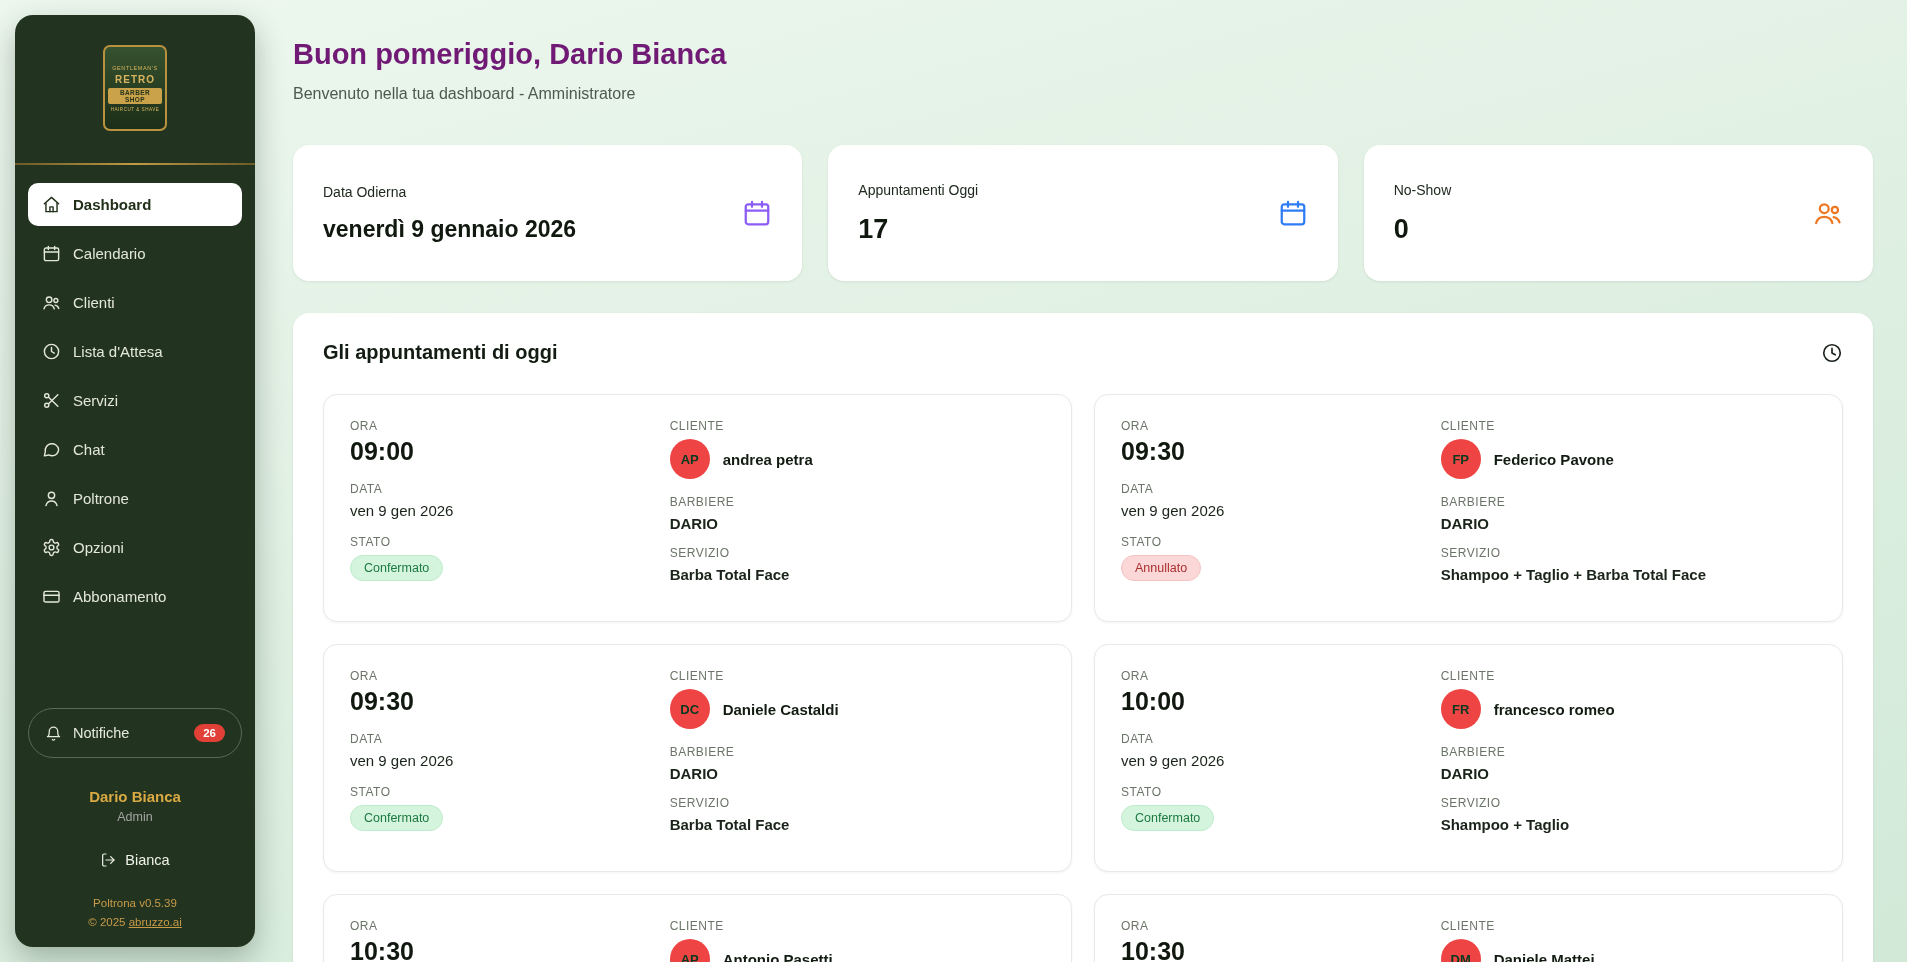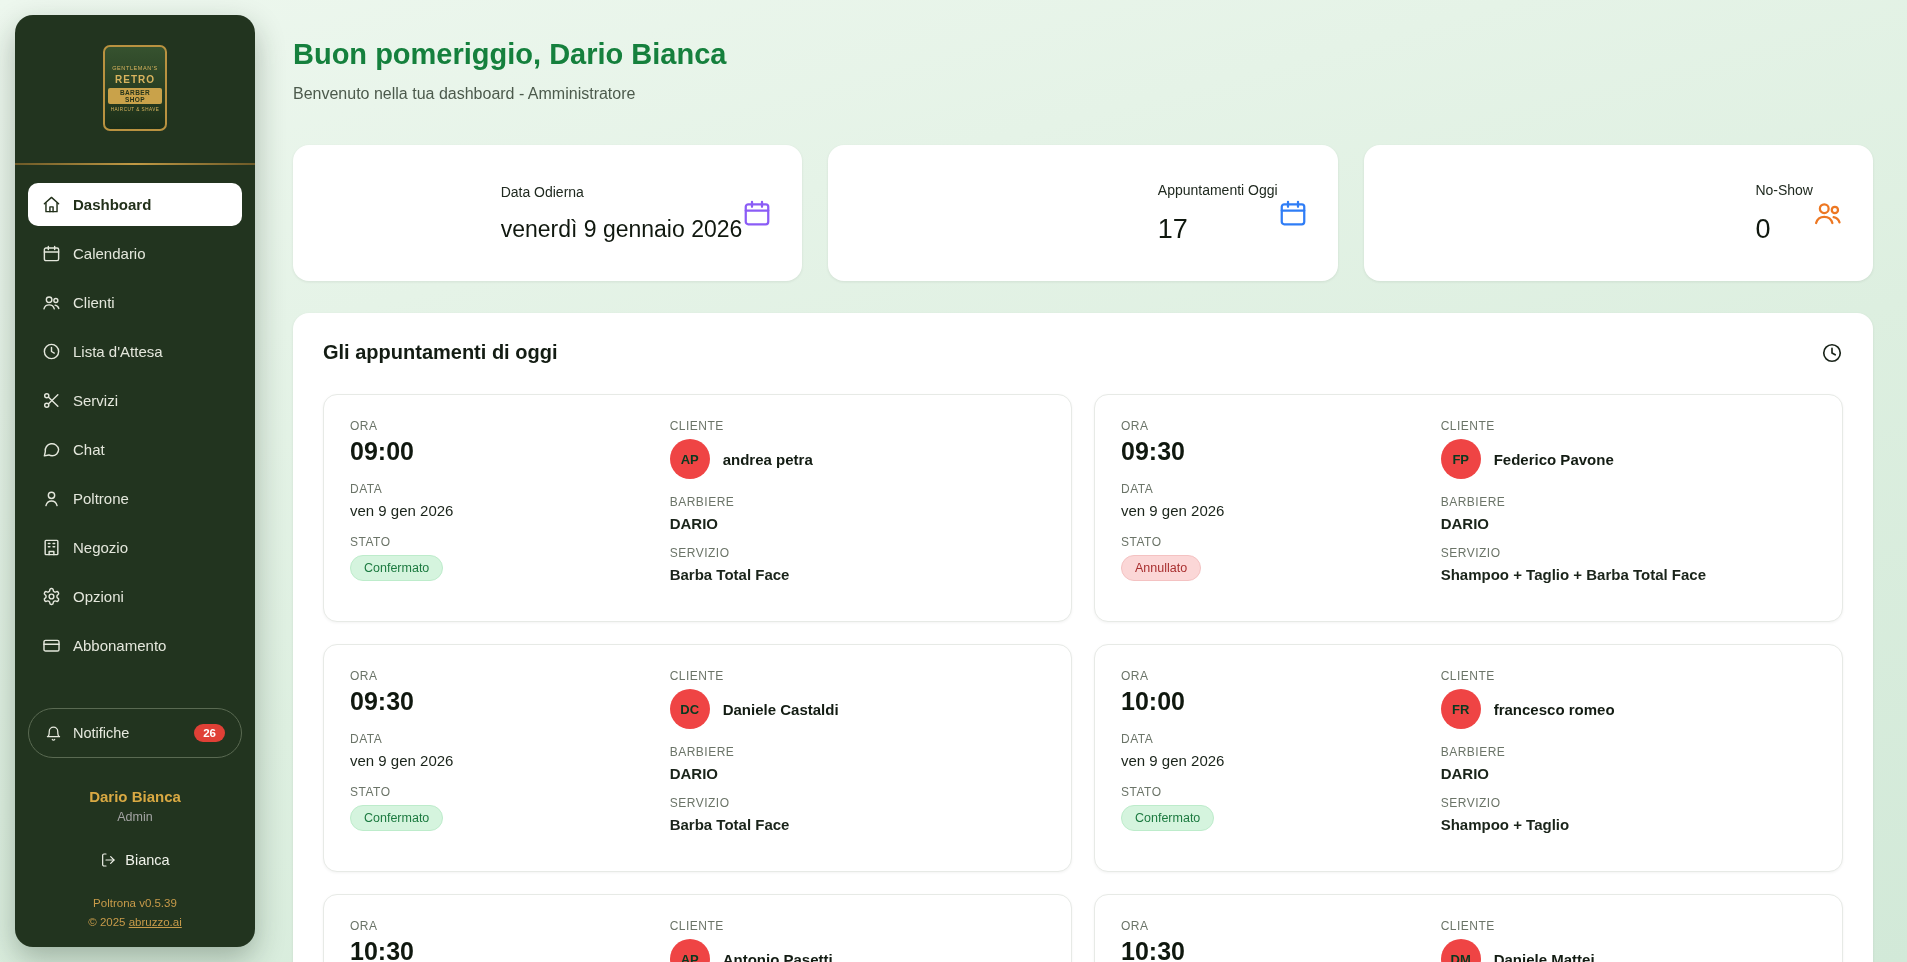--- a/index.html
+++ b/index.html
@@ -50,32 +50,32 @@
   .user-block { text-align: center; margin-top: 30px; }
   .user-name { color: #d9a943; font-weight: bold; font-size: 15px; }
   .user-role { color: #a3a3a3; font-size: 12.5px; margin-top: 5px; }
   .logout { display: flex; align-items: center; justify-content: center; gap: 9px; margin-top: 28px; font-size: 14.5px; color: #f0f2ea; cursor: pointer; }
   .logout .nav-icon { width: 16px; height: 16px; }
   .side-footer { text-align: center; margin-top: 26px; font-size: 11.5px; color: #c89b4a; line-height: 1.6; }
   .side-footer a { color: #c89b4a; text-decoration: underline; cursor: pointer; }
 
   
   .main { margin-left: 255px; padding: 38px 34px 0 38px; }
-  .greeting { font-size: 29px; font-weight: bold; color: #15803d; }
+  .greeting { font-size: 29px; font-weight: bold; color: #701a75; }
   .subtitle { font-size: 16px; color: #4c5a4c; margin-top: 14px; }
 
   .stats { display: flex; gap: 26px; margin-top: 42px; }
   .stat-card {
     flex: 1; background: #fff; border-radius: 16px; padding: 30px 30px;
-    min-height: 136px; display: flex; align-items: center; justify-content: flex-end;
+    min-height: 136px; display: flex; align-items: center; justify-content: space-between;
     box-shadow: 0 1px 3px rgba(16,24,16,.08);
   }
   .stat-left { display: flex; flex-direction: column; justify-content: center; gap: 16px; align-self: stretch; }
   .stat-label { font-size: 14px; color: #202a20; }
-  .stat-value { font-size: 27px; font-weight: normal; color: #10180f; }
+  .stat-value { font-size: 27px; font-weight: bold; color: #10180f; }
   .stat-value.small { font-size: 23px; }
   .stat-icon { width: 30px; height: 30px; flex: none; }
 
   .panel {
     background: #fff; border-radius: 16px; margin-top: 32px; padding: 28px 30px 30px;
     box-shadow: 0 1px 3px rgba(16,24,16,.08); min-height: 700px;
   }
   .panel-head { display: flex; align-items: center; justify-content: space-between; }
   .panel-title { font-size: 20px; font-weight: bold; color: #131c13; }
   .panel-clock { width: 22px; height: 22px; color: #1a241a; }
@@ -177,30 +177,20 @@
           <svg viewBox="0 0 24 24">
             <circle cx="12" cy="8" r="4"></circle>
             <path d="M5 21c.9-3.6 3.6-5.8 7-5.8s6.1 2.2 7 5.8"></path>
           </svg>
         </span>
         <span>Poltrone</span>
       </div>
       <div class="nav-item">
         <span class="nav-icon icon">
           <svg viewBox="0 0 24 24">
-            <rect x="4" y="3" width="16" height="18" rx="1"></rect>
-            <path d="M9 21v-4h6v4"></path>
-            <path d="M8 7h2m4 0h2M8 11h2m4 0h2"></path>
-          </svg>
-        </span>
-        <span>Negozio</span>
-      </div>
-      <div class="nav-item">
-        <span class="nav-icon icon">
-          <svg viewBox="0 0 24 24">
             <path d="M12.22 2h-.44a2 2 0 0 0-2 2v.18a2 2 0 0 1-1 1.73l-.43.25a2 2 0 0 1-2 0l-.15-.08a2 2 0 0 0-2.73.73l-.22.38a2 2 0 0 0 .73 2.73l.15.1a2 2 0 0 1 1 1.72v.51a2 2 0 0 1-1 1.74l-.15.09a2 2 0 0 0-.73 2.73l.22.38a2 2 0 0 0 2.73.73l.15-.08a2 2 0 0 1 2 0l.43.25a2 2 0 0 1 1 1.73V20a2 2 0 0 0 2 2h.44a2 2 0 0 0 2-2v-.18a2 2 0 0 1 1-1.73l.43-.25a2 2 0 0 1 2 0l.15.08a2 2 0 0 0 2.73-.73l.22-.39a2 2 0 0 0-.73-2.73l-.15-.08a2 2 0 0 1-1-1.74v-.5a2 2 0 0 1 1-1.74l.15-.09a2 2 0 0 0 .73-2.73l-.22-.38a2 2 0 0 0-2.73-.73l-.15.08a2 2 0 0 1-2 0l-.43-.25a2 2 0 0 1-1-1.73V4a2 2 0 0 0-2-2z"></path>
             <circle cx="12" cy="12" r="3"></circle>
           </svg>
         </span>
         <span>Opzioni</span>
       </div>
       <div class="nav-item">
         <span class="nav-icon icon">
           <svg viewBox="0 0 24 24">
             <rect x="2.5" y="5.5" width="19" height="13.5" rx="2"></rect>

